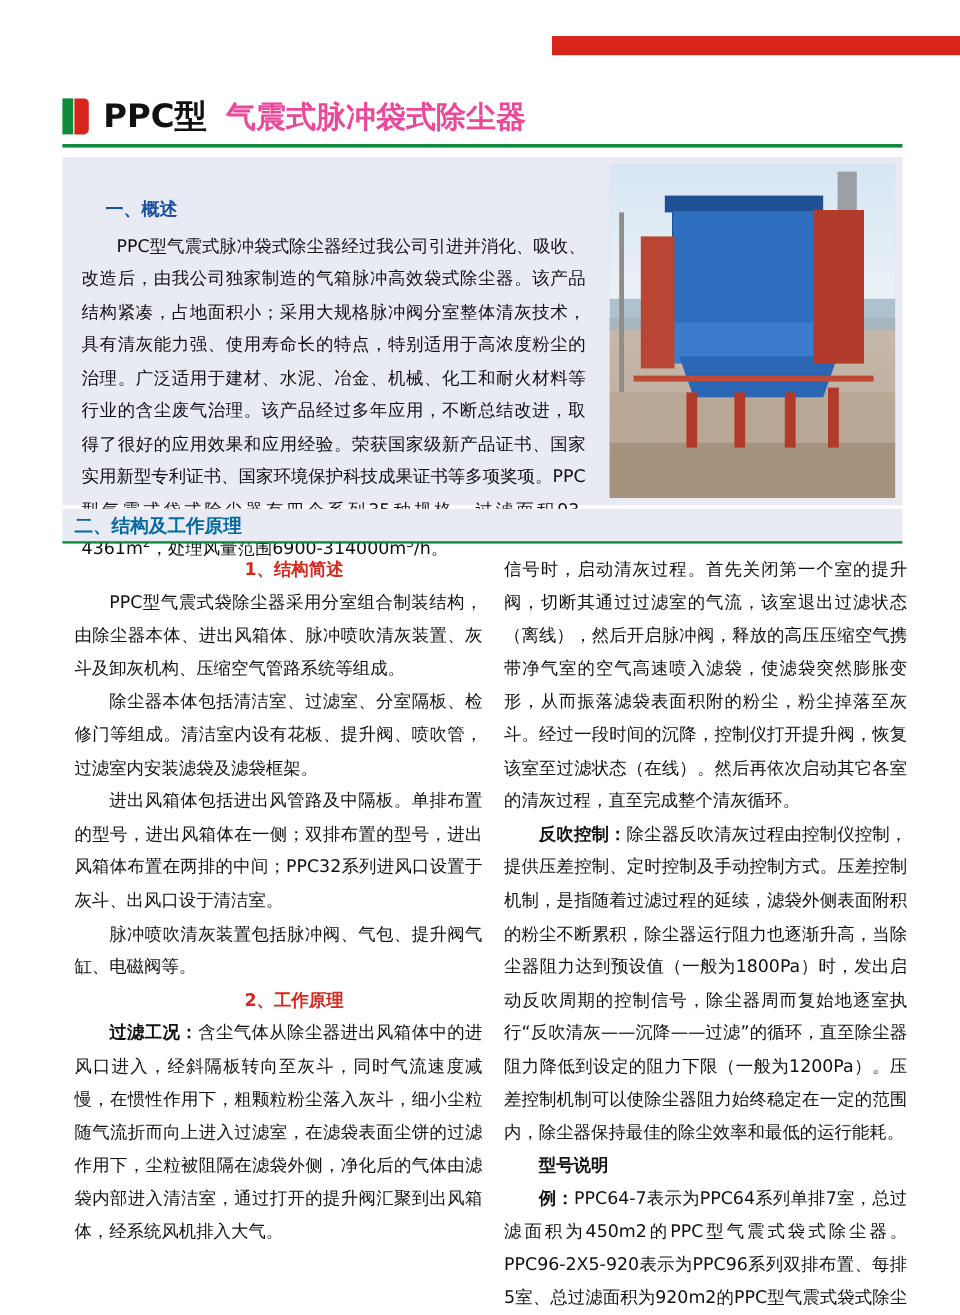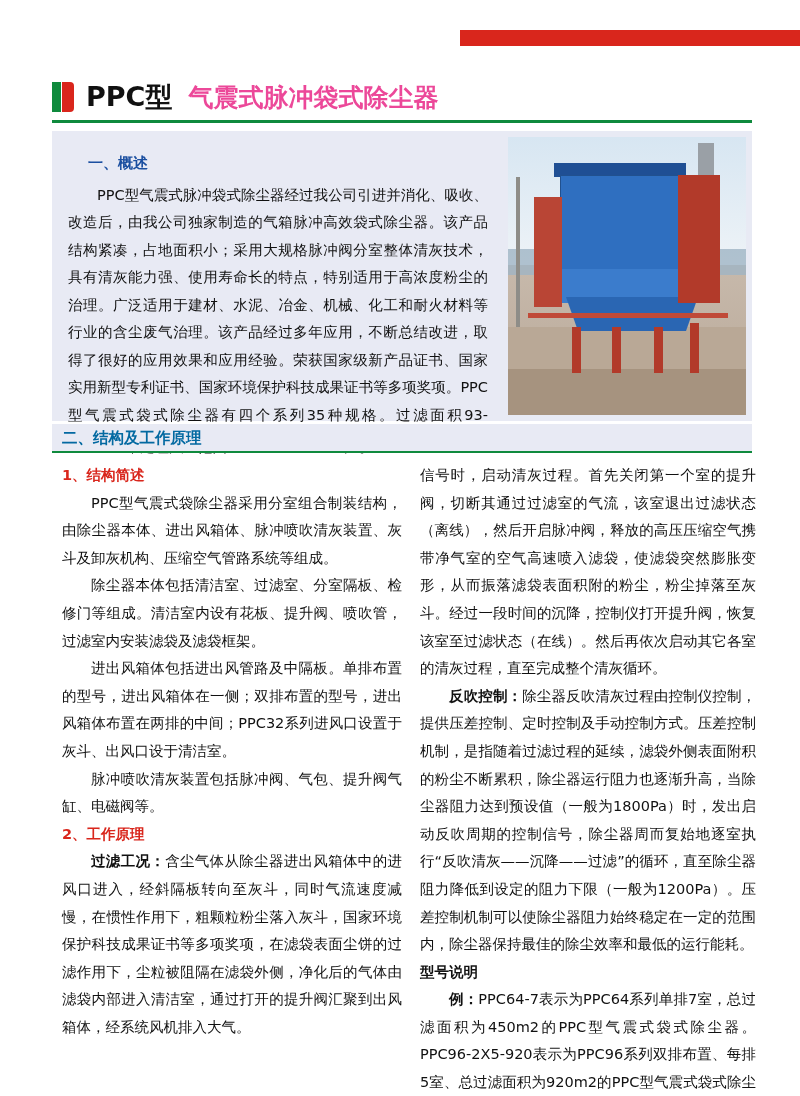--- a/index.html
+++ b/index.html
@@ -38,21 +38,21 @@
   .title-rule{
     position:absolute;top:120px;left:52px;width:700px;height:3px;background:#0f8a3d;
   }
 
   
   .intro-panel{
     position:absolute;top:131px;left:52px;width:700px;height:290px;
     background:#e8eaf4;
   }
   .intro-text{
-    position:absolute;top:150px;left:68px;width:420px;
+    position:absolute;top:161px;left:68px;width:420px;
     font-size:14.5px;line-height:27.5px;color:#111;text-align:justify;
   }
   .intro-head{
     color:#1b4fa0;font-weight:bold;font-size:15px;margin-left:20px;
   }
   .intro-body{margin-top:4px;text-indent:29px;}
   .sup{font-size:10px;vertical-align:super;}
 
   .photo{
     position:absolute;top:137px;left:508px;width:238px;height:278px;
@@ -88,21 +88,21 @@
     position:absolute;top:451px;left:52px;width:700px;height:2px;background:#0f8a3d;
   }
 
   
   .col{
     position:absolute;top:462px;
     font-size:14.5px;line-height:27.6px;color:#111;text-align:justify;
   }
   .col-left{left:62px;width:340px;}
   .col-right{left:420px;width:336px;}
-  .h3{color:#d9261c;font-weight:bold;text-align:left;}
+  .h3{color:#d9261c;font-weight:bold;text-align:center;margin-left:26px;}
   .h4{font-weight:bold;}
   .p{text-indent:29px;}
   .pn{text-indent:0;}
 </style>
 </head>
 <body>
 
 <div class="page">
 
   <div class="topbar"></div>
@@ -148,24 +148,24 @@
   <div class="sec2-title">二、结构及工作原理</div>
   <div class="sec2-rule"></div>
 
   <div class="col col-left">
     <div class="h3">1、结构简述</div>
     <div class="p">PPC型气震式袋除尘器采用分室组合制装结构，由除尘器本体、进出风箱体、脉冲喷吹清灰装置、灰斗及卸灰机构、压缩空气管路系统等组成。</div>
     <div class="p">除尘器本体包括清洁室、过滤室、分室隔板、检修门等组成。清洁室内设有花板、提升阀、喷吹管，过滤室内安装滤袋及滤袋框架。</div>
     <div class="p">进出风箱体包括进出风管路及中隔板。单排布置的型号，进出风箱体在一侧；双排布置的型号，进出风箱体布置在两排的中间；PPC32系列进风口设置于灰斗、出风口设于清洁室。</div>
     <div class="p">脉冲喷吹清灰装置包括脉冲阀、气包、提升阀气缸、电磁阀等。</div>
     <div class="h3">2、工作原理</div>
-    <div class="p"><span class="h4">过滤工况：</span><span>含尘气体从除尘器进出风箱体中的进风口进入，经斜隔板转向至灰斗，同时气流速度减慢，在惯性作用下，粗颗粒粉尘落入灰斗，国家环境保护科技成果证书等多项奖项，在滤袋表面尘饼的过滤作用下，尘粒被阻隔在滤袋外侧，净化后的气体由滤袋内部进入清洁室，通过打开的提升阀汇聚到出风箱体，经系统风机排入大气。</span></div>
+    <div class="p"><span class="h4">过滤工况：</span><span>含尘气体从除尘器进出风箱体中的进风口进入，经斜隔板转向至灰斗，同时气流速度减慢，在惯性作用下，粗颗粒粉尘落入灰斗，细小尘粒随气流折而向上进入过滤室，在滤袋表面尘饼的过滤作用下，尘粒被阻隔在滤袋外侧，净化后的气体由滤袋内部进入清洁室，通过打开的提升阀汇聚到出风箱体，经系统风机排入大气。</span></div>
 
   </div>
 
   <div class="col col-right">
     <div class="pn">信号时，启动清灰过程。首先关闭第一个室的提升阀，切断其通过过滤室的气流，该室退出过滤状态（离线），然后开启脉冲阀，释放的高压压缩空气携带净气室的空气高速喷入滤袋，使滤袋突然膨胀变形，从而振落滤袋表面积附的粉尘，粉尘掉落至灰斗。经过一段时间的沉降，控制仪打开提升阀，恢复该室至过滤状态（在线）。然后再依次启动其它各室的清灰过程，直至完成整个清灰循环。</div>
     <div class="p"><span class="h4">反吹控制：</span><span>除尘器反吹清灰过程由控制仪控制，提供压差控制、定时控制及手动控制方式。压差控制机制，是指随着过滤过程的延续，滤袋外侧表面附积的粉尘不断累积，除尘器运行阻力也逐渐升高，当除尘器阻力达到预设值（一般为1800Pa）时，发出启动反吹周期的控制信号，除尘器周而复始地逐室执行“反吹清灰——沉降——过滤”的循环，直至除尘器阻力降低到设定的阻力下限（一般为1200Pa）。压差控制机制可以使除尘器阻力始终稳定在一定的范围内，除尘器保持最佳的除尘效率和最低的运行能耗。</span></div>
-    <div class="h4" style="">型号说明</div>
+    <div class="h4" style="margin-left:29px;">型号说明</div>
     <div class="p"><span class="h4">例：</span><span>PPC64-7表示为PPC64系列单排7室，总过滤面积为450m2的PPC型气震式袋式除尘器。PPC96-2X5-920表示为PPC96系列双排布置、每排5室、总过滤面积为920m2的PPC型气震式袋式除尘器。</span></div>
   </div>
 
 </div>
 
 </body></html>

